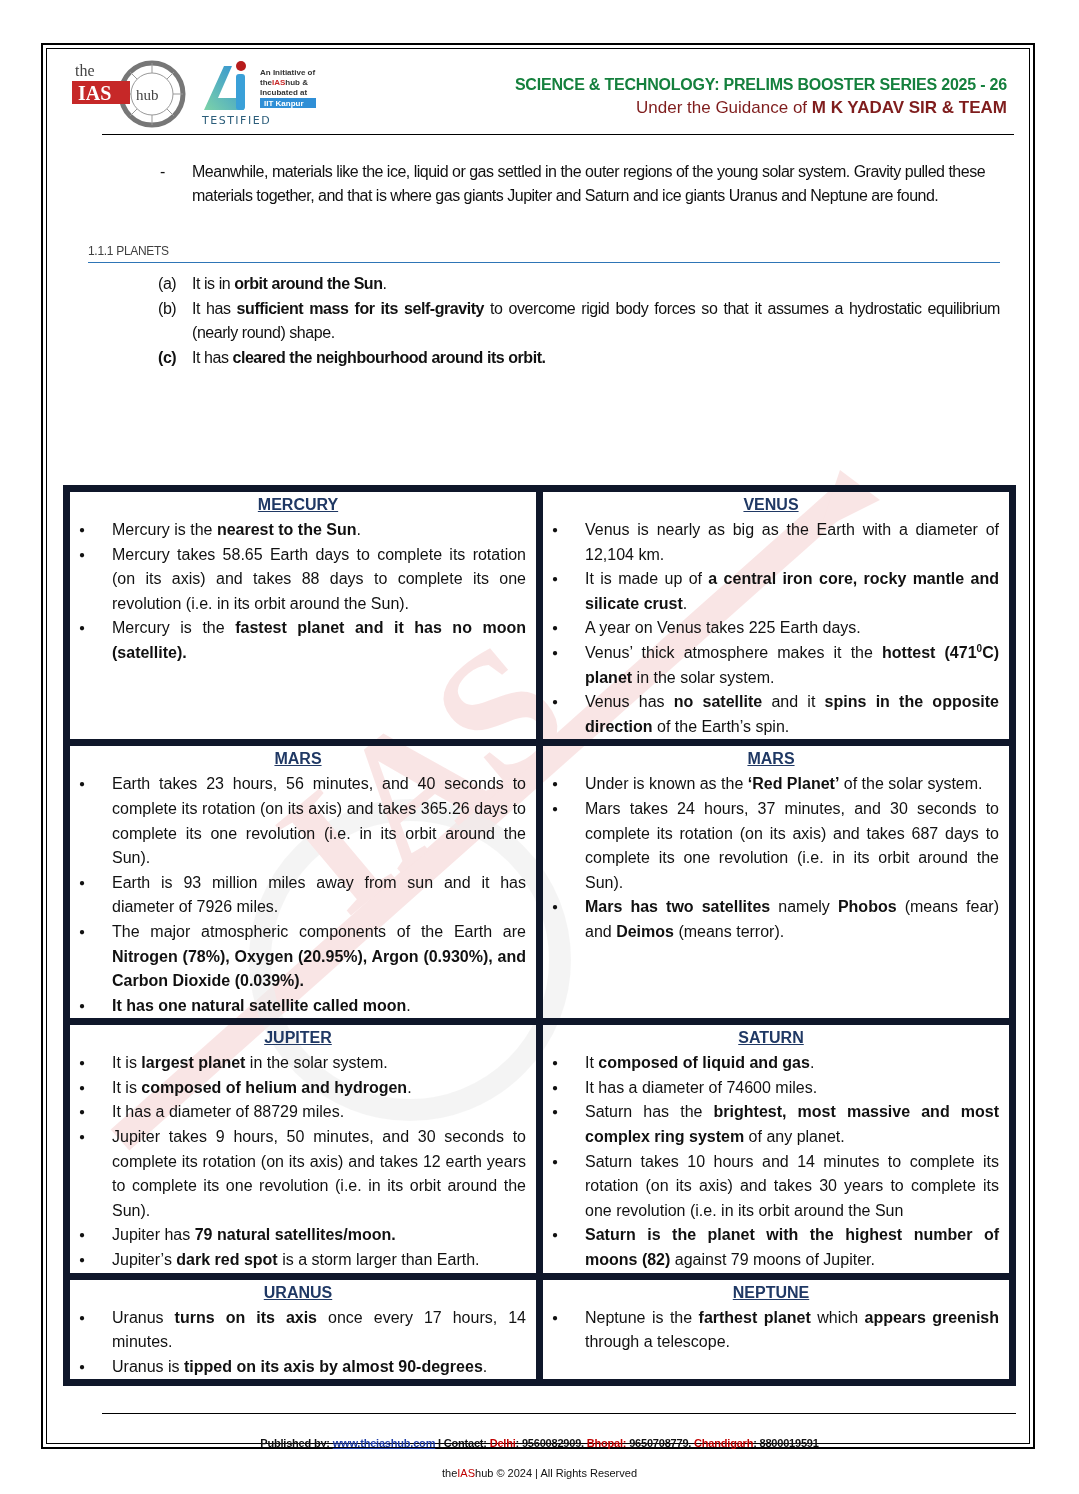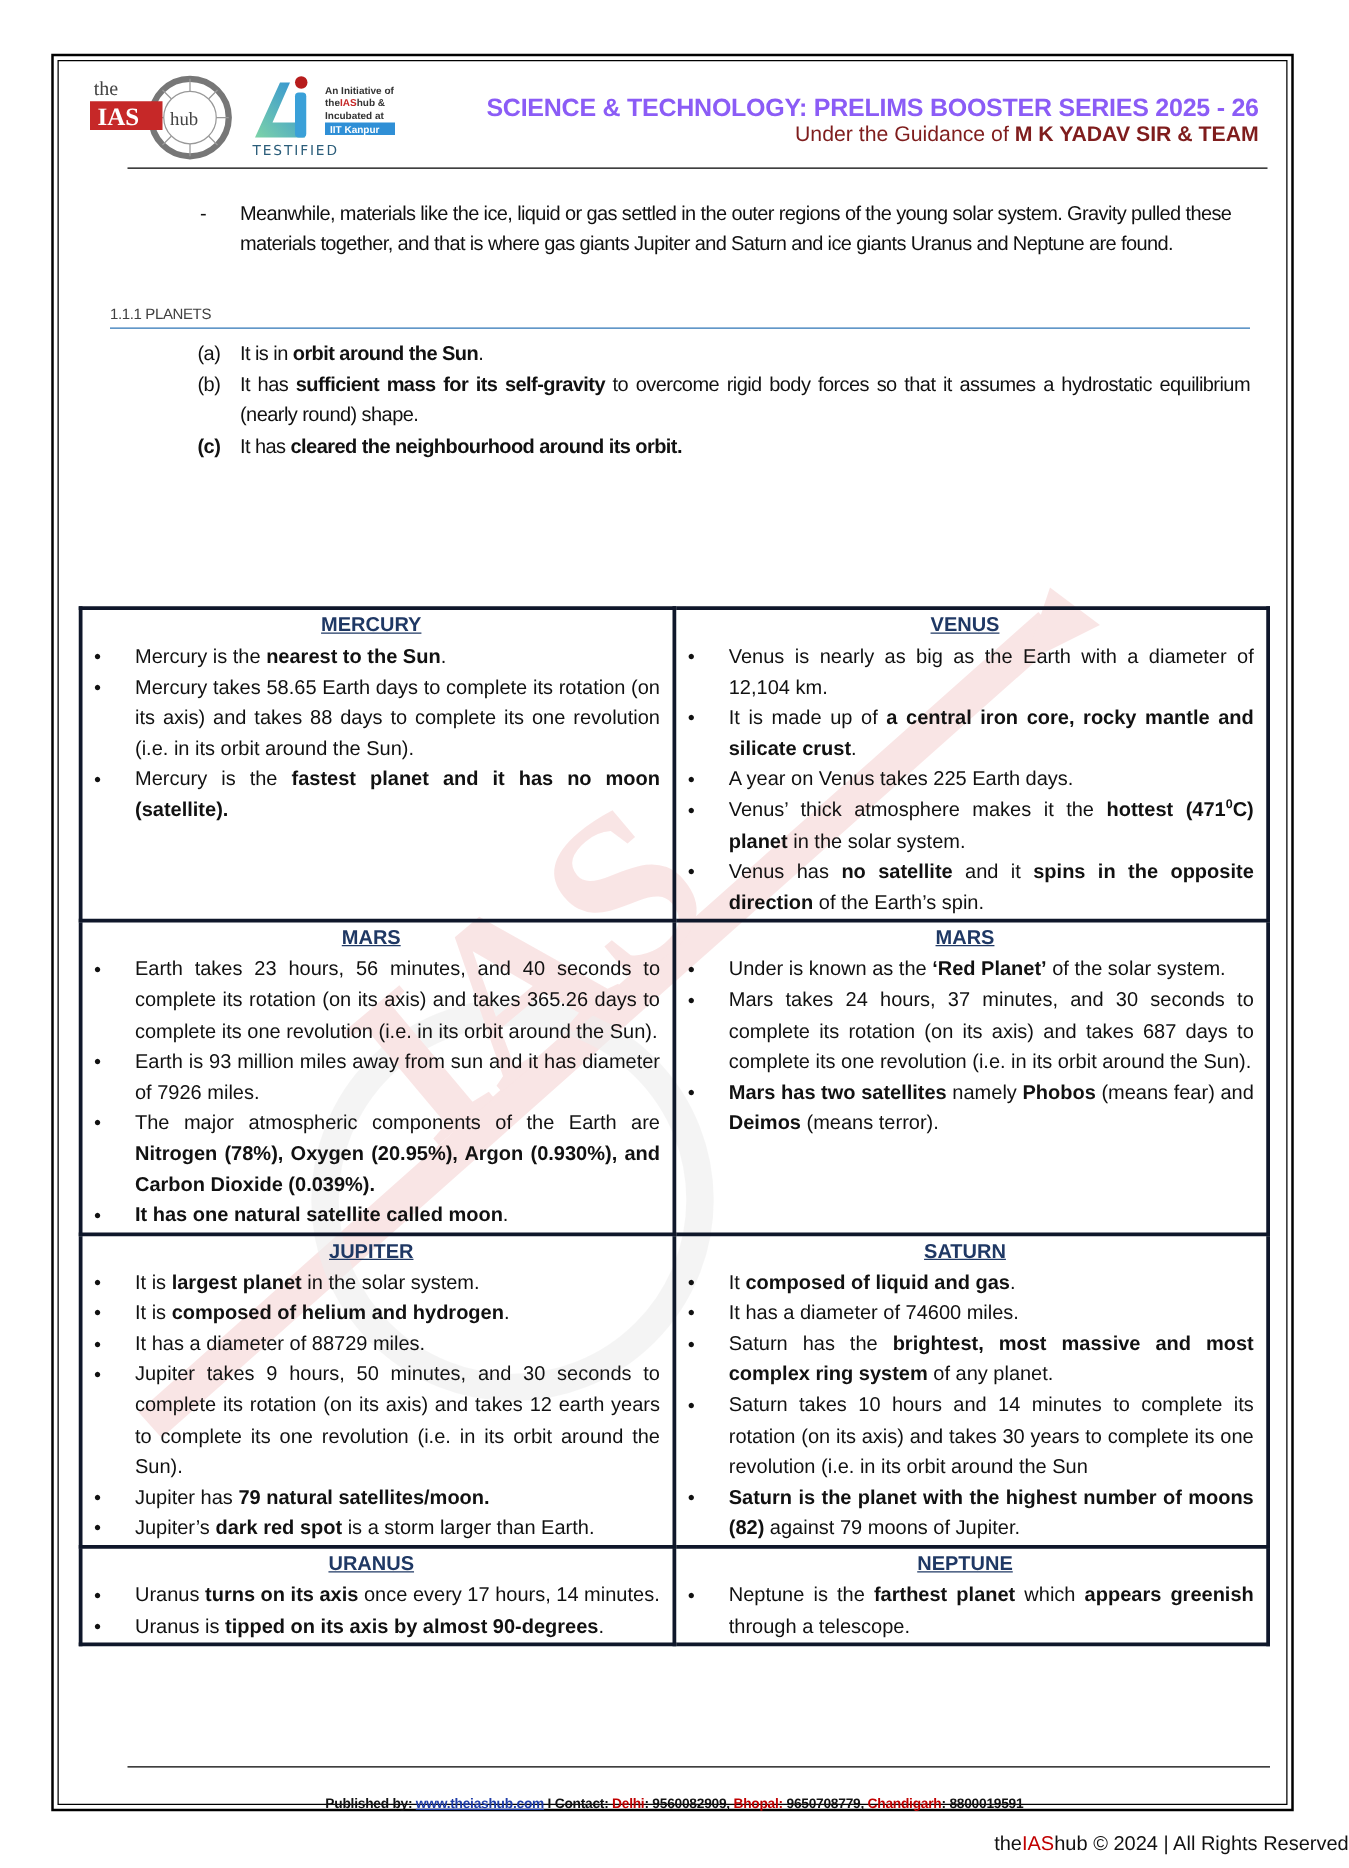--- a/index.html
+++ b/index.html
@@ -3,47 +3,47 @@
 <meta charset="utf-8">
 <style>
   html,body{margin:0;padding:0;background:#fff;}
   body{width:1079px;height:1494px;position:relative;overflow:hidden;font-family:"Liberation Sans",sans-serif;color:#111;}
   .frame-outer{position:absolute;left:41px;top:43px;width:994px;height:1406px;border:2px solid #000;box-sizing:border-box;}
   .frame-inner{position:absolute;left:46px;top:48px;width:984px;height:1396px;border:1px solid #000;box-sizing:border-box;}
   .watermark{position:absolute;left:80px;top:440px;width:860px;height:720px;pointer-events:none;opacity:0.12;}
   
   .logo1{position:absolute;left:72px;top:58px;width:115px;height:72px;}
   .logo2{position:absolute;left:198px;top:58px;width:140px;height:70px;}
-  .hdr-title{position:absolute;right:72px;top:76px;font-family:"Liberation Sans",sans-serif;font-weight:bold;font-size:20px;color:#8b5cf6;letter-spacing:-0.2px;}
+  .hdr-title{position:absolute;right:72px;top:76px;font-family:"Liberation Sans",sans-serif;font-weight:bold;font-size:16px;color:#15803d;letter-spacing:-0.2px;}
   .hdr-sub{position:absolute;right:72px;top:98px;font-size:17px;color:#7f1d1d;}
   .hdr-sub b{font-weight:bold;}
   .hdr-rule{position:absolute;left:102px;top:134px;width:912px;height:1px;background:#000;}
   
   .intro{position:absolute;left:160px;top:160px;width:840px;font-size:16px;line-height:24px;letter-spacing:-0.5px;}
   .intro .dash{position:absolute;left:0;top:0;}
   .intro .txt{margin-left:32px;}
   .sec-head{position:absolute;left:88px;top:244px;width:912px;font-weight:normal;font-size:12px;color:#404040;padding-bottom:4px;border-bottom:1.5px solid #2e75b6;letter-spacing:-0.3px;}
   .defs{position:absolute;left:118px;top:272px;width:882px;font-size:16px;line-height:24.5px;letter-spacing:-0.45px;}
   .defs .bul{position:relative;padding-left:35px;text-align:justify;}
   .defs .bul::before{content:"●";position:absolute;left:2px;top:0;font-size:10px;}
   .defs .sub{position:relative;padding-left:74px;text-align:justify;}
   .defs .sub .lab{position:absolute;left:40px;top:0;}
   
   table.planets{position:absolute;left:63px;top:485px;width:953px;border-collapse:collapse;font-size:16px;line-height:24.6px;}
-  table.planets td{border:3px solid #0f172a;vertical-align:top;width:50%;padding:0 10px 0 0;}
+  table.planets td{border:7px solid #0f172a;vertical-align:top;width:50%;padding:0 10px 0 0;}
   .pname{text-align:center;font-weight:bold;text-decoration:underline;color:#1f3864;line-height:26px;}
   .pl{position:relative;padding-left:42px;text-align:justify;}
   .pl::before{content:"●";position:absolute;left:9px;top:0;font-size:10px;}
   sup{font-size:10px;line-height:0;}
   
   .foot-rule{position:absolute;left:102px;top:1413px;width:914px;height:1px;background:#000;}
   .foot-pub{position:absolute;left:0;right:0;top:1437px;text-align:center;font-size:11px;font-weight:bold;letter-spacing:-0.2px;}
   .foot-pub a{color:#1f3da8;text-decoration:underline;}
   .red{color:#c00000;}
-  .foot-copy{position:absolute;left:0;right:0;top:1467px;text-align:right;font-size:16px;}
+  .foot-copy{position:absolute;left:0;right:0;top:1467px;text-align:center;font-size:11px;}
 </style>
 </head>
 <body>
 
 <div class="frame-outer"></div>
 <div class="frame-inner"></div>
 
 <svg class="watermark" viewBox="0 0 860 720">
   <g fill="none" stroke="#d32f2f" stroke-width="28">
     <path d="M40 700 L760 60"></path>

